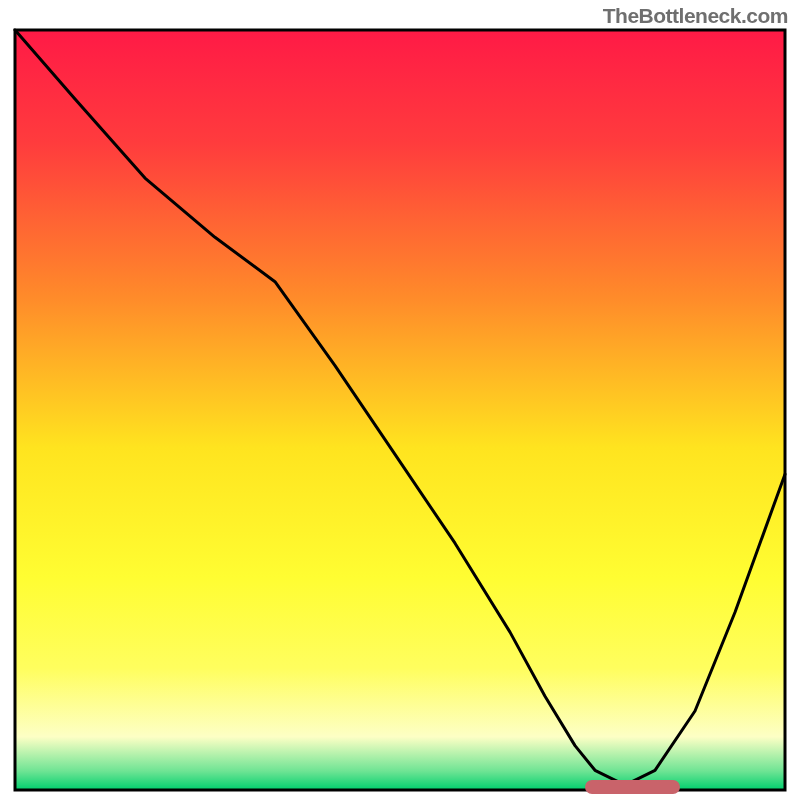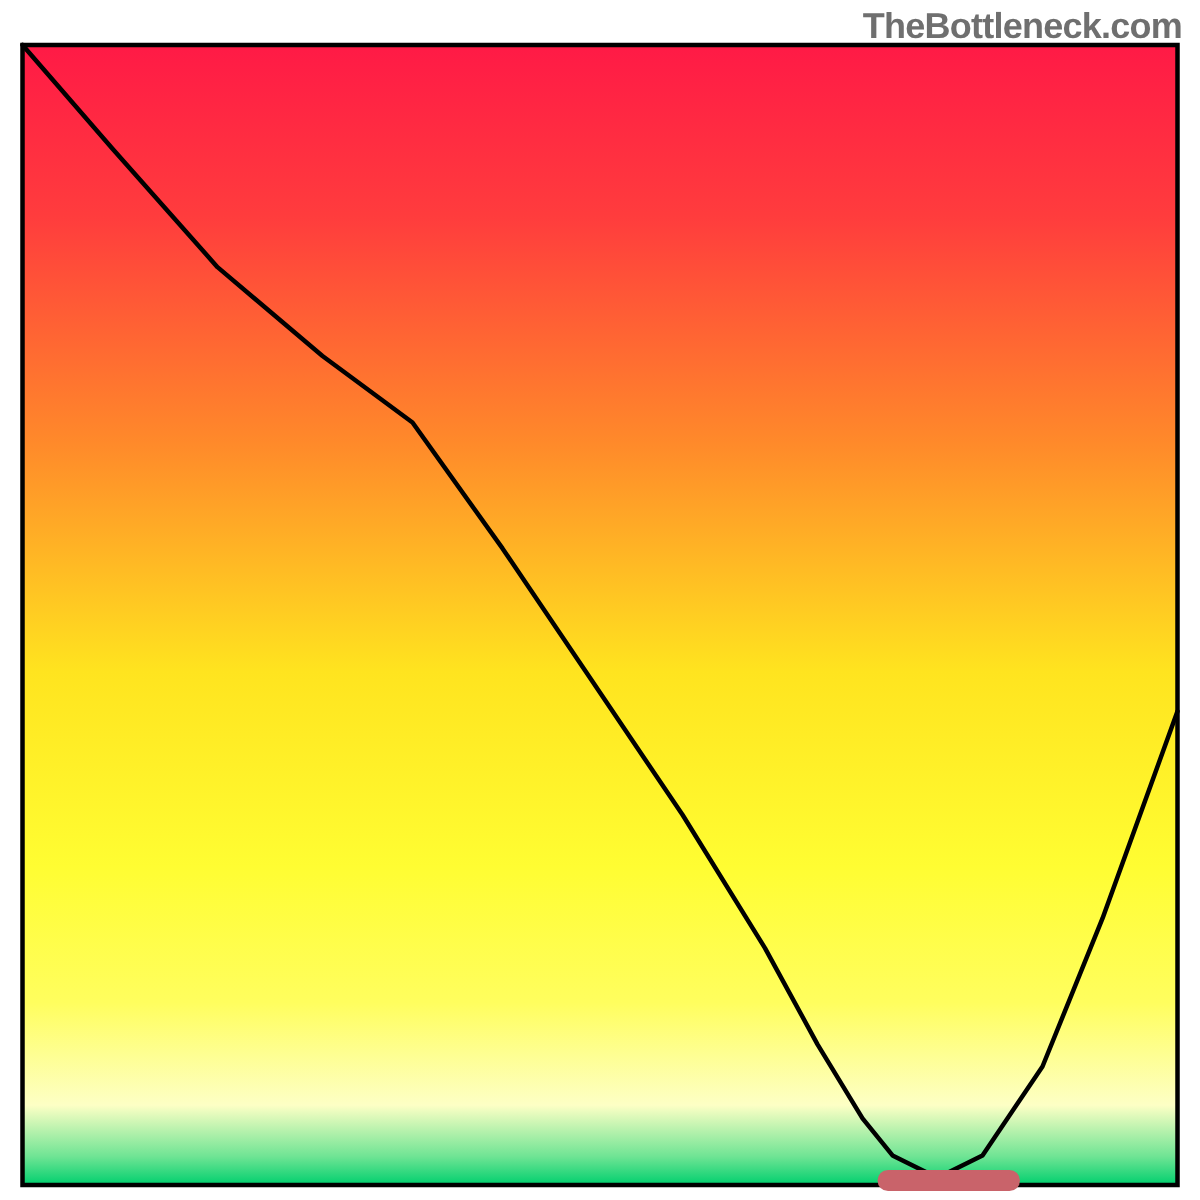--- a/index.html
+++ b/index.html
@@ -14,21 +14,21 @@
     position: relative;
     width: 800px;
     height: 800px;
   }
   .watermark {
     position: absolute;
     top: 4px;
     right: 12px;
     font-family: Arial, Helvetica, sans-serif;
     font-weight: bold;
-    font-size: 24px;
+    font-size: 21px;
     color: #6f6f6f;
     letter-spacing: -0.5px;
   }
   svg.plot {
     position: absolute;
     top: 0;
     left: 0;
     width: 800px;
     height: 800px;
   }

